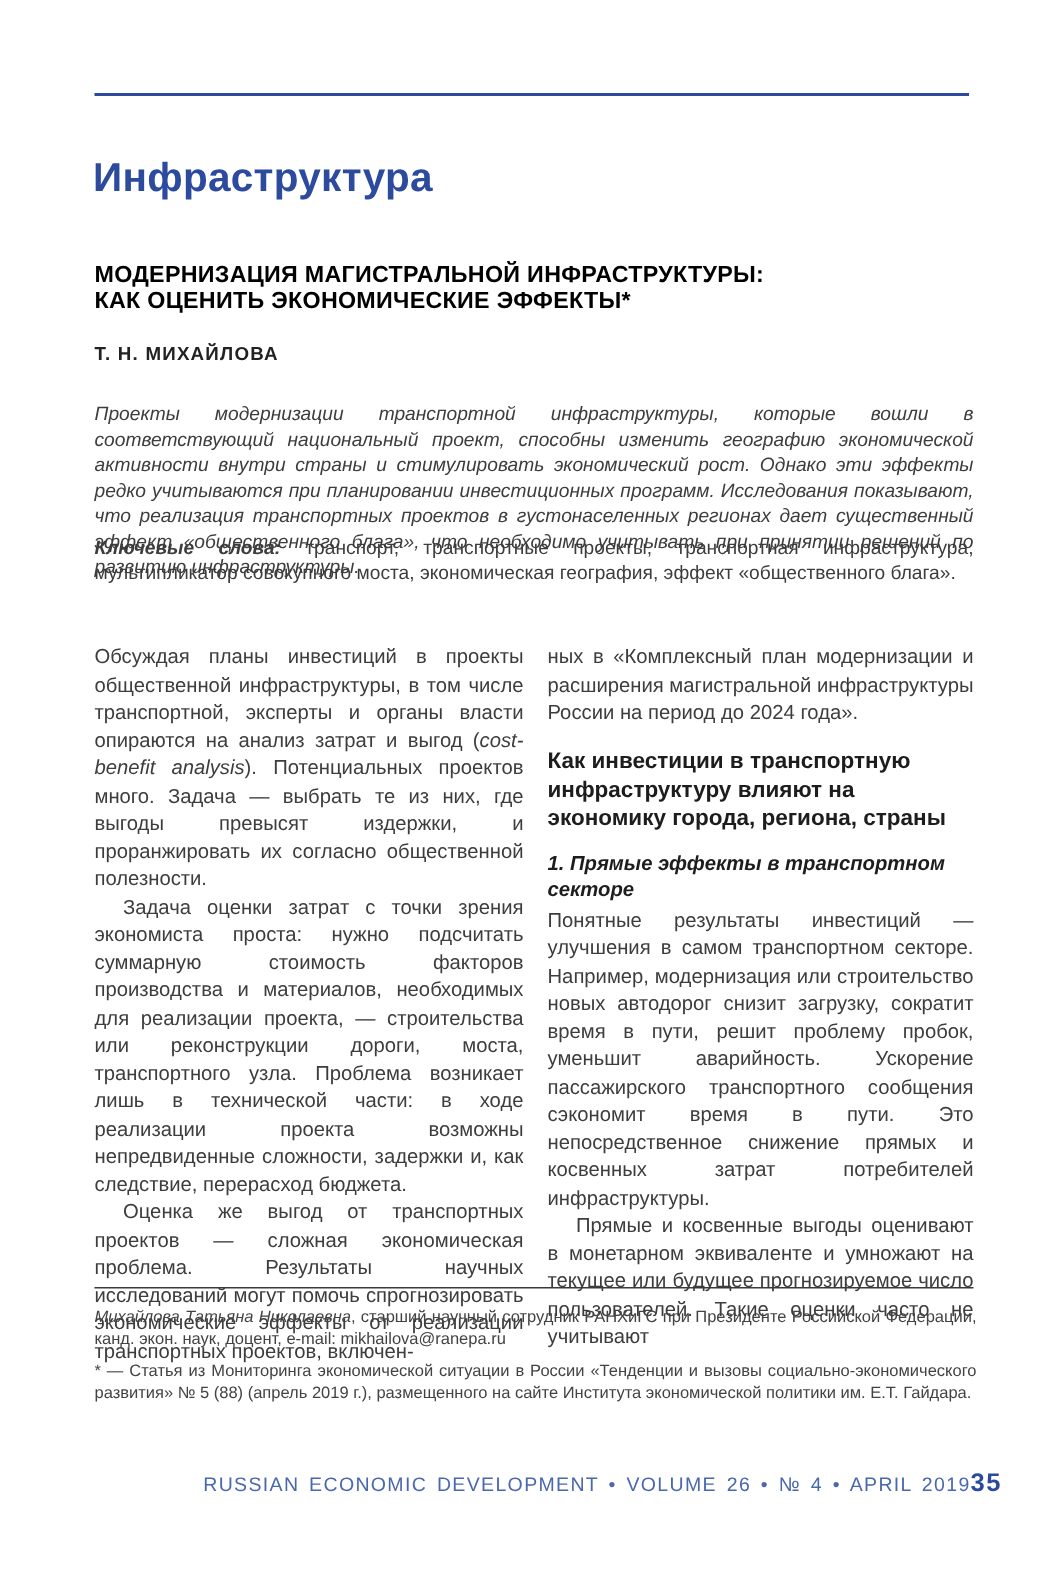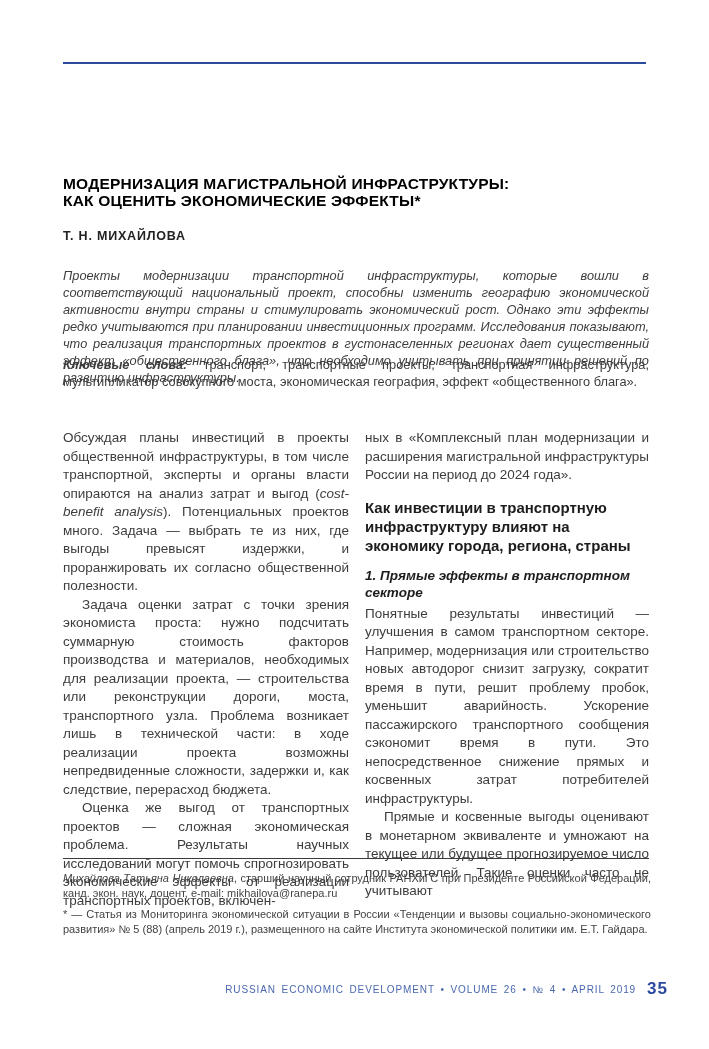--- a/index.html
+++ b/index.html
@@ -54,36 +54,37 @@
   .footnotes {
     position:absolute; left:63px; top:871px; width:588px;
     font-size:11px; line-height:14.5px; color:#434343; text-align:justify;
   }
   .footnotes .fn + .fn { margin-top:7px; }
   .footer {
     position:absolute; right:41px; top:979px;
     display:flex; align-items:center;
   }
   .footer .journal-line {
-    color:#4a68ae; font-size:10px; letter-spacing:0.9px; word-spacing:2px;
+    color:#4a68ae; font-size:13px; letter-spacing:0.9px; word-spacing:2px;
     white-space:nowrap;
     text-align:center;
   }
   .footer .page-number {
-    color:#2b4a9e; font-size:17px; font-weight:bold; margin-left:11px;
+    color:#2b4a9e; font-size:17px; font-weight:bold; 
     letter-spacing:1px;
   }
 </style>
 </head>
 <body>
 
 <div class="page">
 
   <div class="rule-top"></div>
 
+  <h1 class="section-title">Инфраструктура</h1>
 
   <h2 class="article-title">
     <span>МОДЕРНИЗАЦИЯ МАГИСТРАЛЬНОЙ ИНФРАСТРУКТУРЫ:</span><br>
     <span>КАК ОЦЕНИТЬ ЭКОНОМИЧЕСКИЕ ЭФФЕКТЫ*</span>
   </h2>
 
   <div class="author">Т. Н. МИХАЙЛОВА</div>
 
   <p class="abstract">Проекты модернизации транспортной инфраструктуры, которые вошли в соответствующий национальный проект, способны изменить географию экономической активности внутри страны и стимулировать экономический рост. Однако эти эффекты редко учитываются при планировании инвестиционных программ. Исследования показывают, что реализация транспортных проектов в густонаселенных регионах дает существенный эффект «общественного блага», что необходимо учитывать при принятии решений по развитию инфраструктуры.</p>
 

